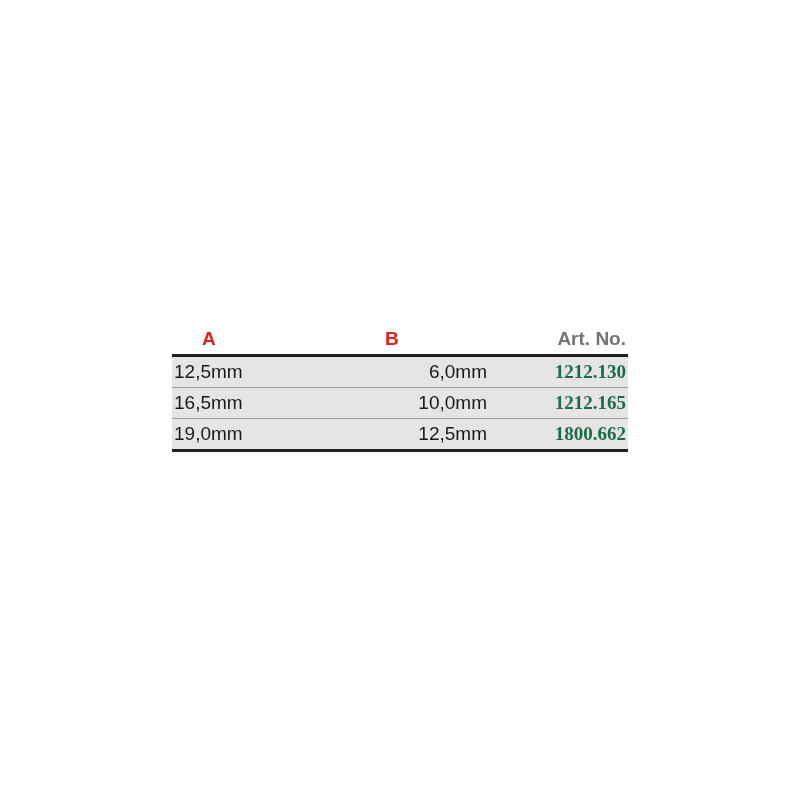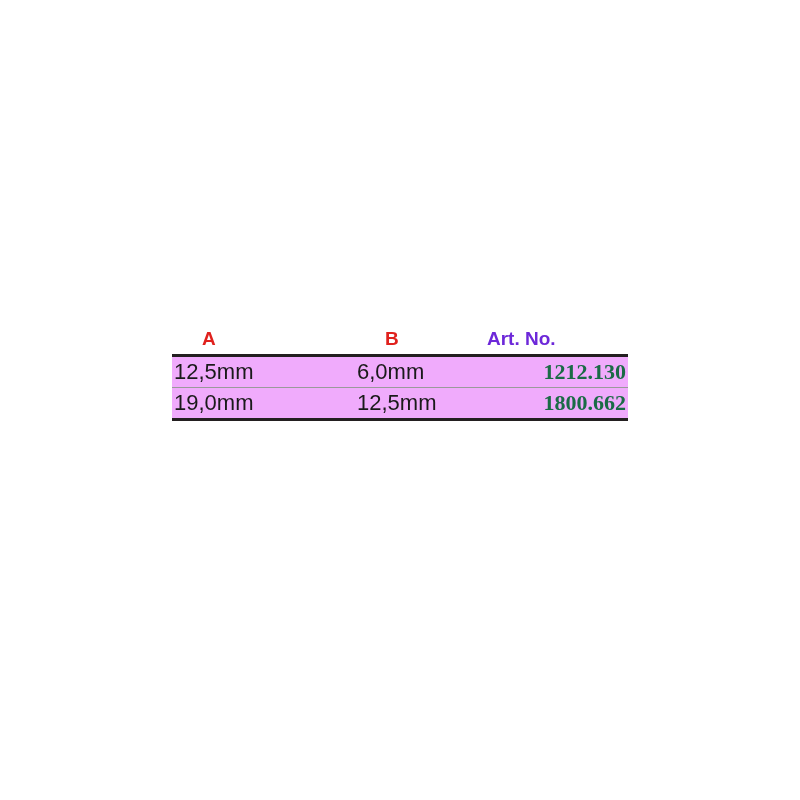--- a/index.html
+++ b/index.html
@@ -56,45 +56,45 @@
     color: #e0211d;
     text-align: left;
     padding-left: 30px;
   }
   th.th-b {
     color: #e0211d;
     text-align: left;
     padding-left: 28px;
   }
   th.th-art {
-    color: #6d28d9;
-    text-align: left;
+    color: #737373;
+    text-align: right;
     padding-right: 2px;
   }
 
   
   tbody td {
-    font-size: 22px;
+    font-size: 19px;
     line-height: 20px;
     padding: 5px 0 5px 0;
     border-bottom: 1px solid #9a9a9a;
     color: #1a1a1a;
     white-space: nowrap;
-    background: #f0abfc;
+    background: #e5e5e5;
   }
   tbody tr:last-child td {
     border-bottom: 3px solid #231f20;
   }
 
   td.td-a {
     text-align: left;
     padding-left: 2px;
   }
   td.td-b {
-    text-align: left;
+    text-align: right;
     padding-right: 0px;
   }
   td.td-art {
     text-align: right;
     padding-right: 2px;
     color: #1a6b46;
     font-weight: bold;
     font-family: Liberation Serif, serif;
   }
 </style>
@@ -117,20 +117,25 @@
           <th class="th-art">Art. No.</th>
         </tr>
       </thead>
       <tbody>
         <tr>
           <td class="td-a">12,5mm</td>
           <td class="td-b">6,0mm</td>
           <td class="td-art">1212.130</td>
         </tr>
         <tr>
+          <td class="td-a">16,5mm</td>
+          <td class="td-b">10,0mm</td>
+          <td class="td-art">1212.165</td>
+        </tr>
+        <tr>
           <td class="td-a">19,0mm</td>
           <td class="td-b">12,5mm</td>
           <td class="td-art">1800.662</td>
         </tr>
       </tbody>
     </table>
   </div>
 
 </div>
 

